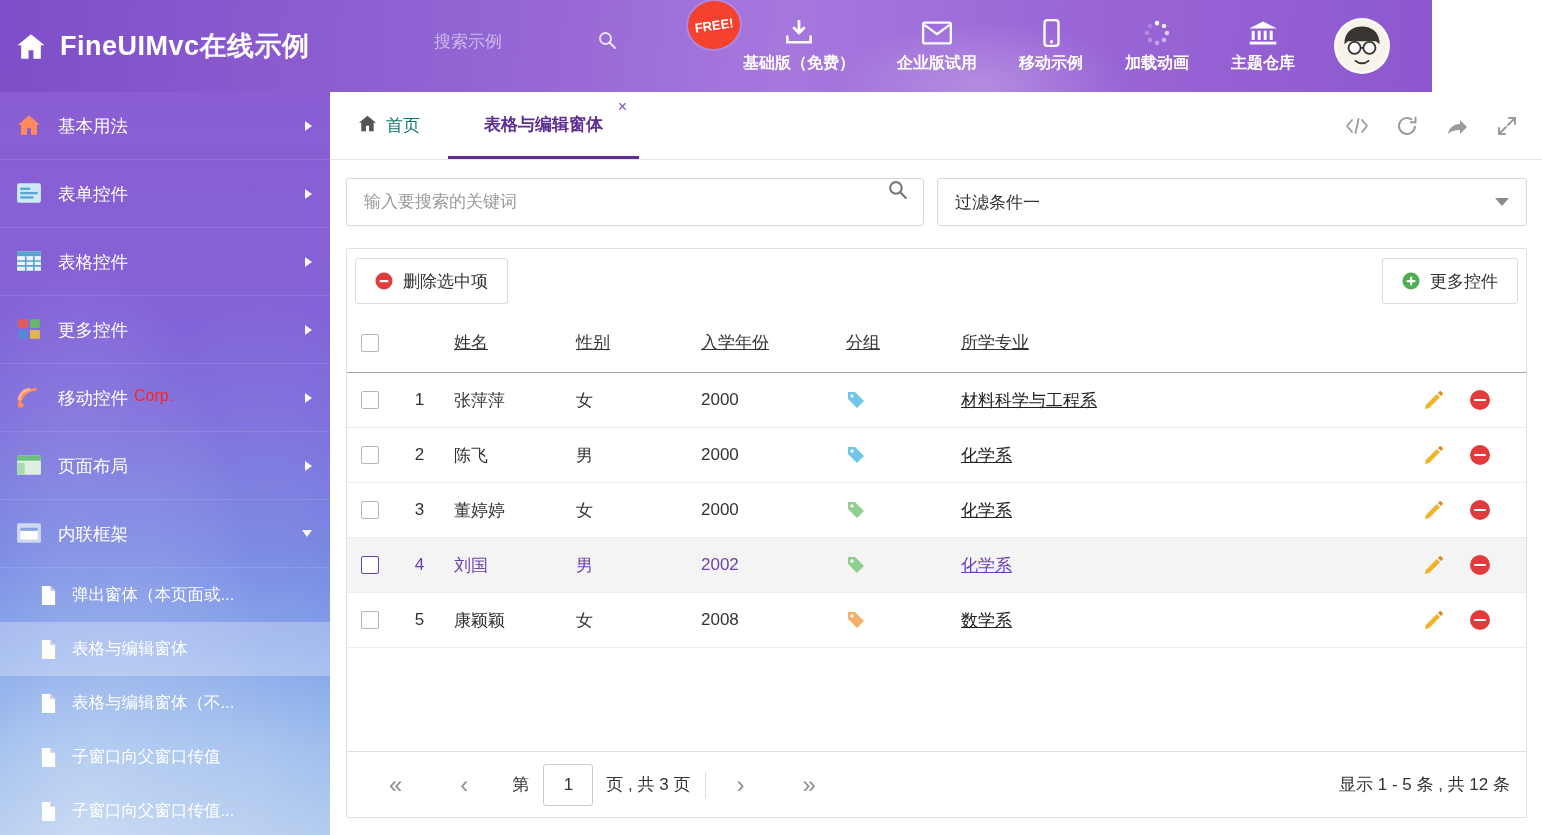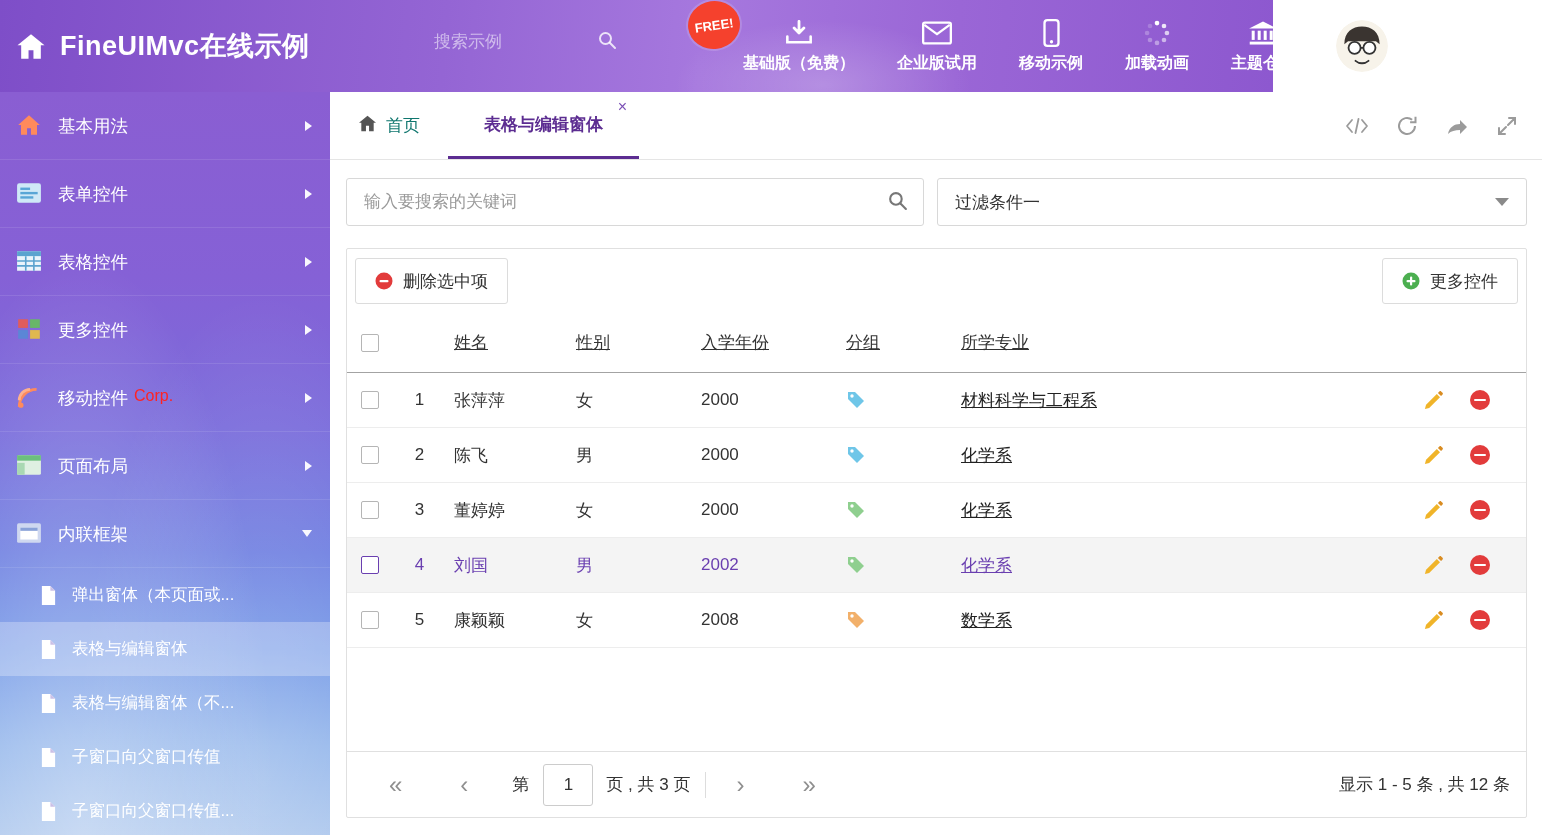--- a/index.html
+++ b/index.html
@@ -3,21 +3,21 @@
 <meta charset="utf-8">
 <style>
   * { box-sizing: border-box; }
   html,body { margin:0; padding:0; }
   body {
     width:1542px; height:835px; position:relative; overflow:hidden;
     font-family:"Liberation Sans","DejaVu Sans",sans-serif; background:#fff; color:#333;
   }
   
   .header {
-    position:absolute; top:0; left:0; width:1273px; height:92px; z-index:10;
+    position:absolute; top:0; left:0; width:1432px; height:92px; z-index:10;
     background:linear-gradient(95deg,#7e4ec8 0%,#9465d4 35%,#a678de 55%,#9a66d6 75%,#8d58cf 100%);
     color:#fff; display:flex; align-items:center;
   }
   .header::before {
     content:''; position:absolute; right:300px; top:20px; width:300px; height:130px;
     background:radial-gradient(ellipse, rgba(255,255,255,.22), transparent 70%); pointer-events:none;
   }
   .h-home { margin:0 0 0 16px; display:flex; cursor:pointer; }
   .h-title { font-size:27px; font-weight:bold; margin-left:14px; letter-spacing:.5px; white-space:nowrap; }
   .h-search { position:absolute; left:432px; top:30px; display:flex; align-items:center; width:205px; }
@@ -81,21 +81,21 @@
     color:var(--accent); border-bottom:3px solid var(--accent); position:relative; cursor:pointer;
   }
   .tab-close { position:absolute; top:7px; right:12px; font-size:16px; font-weight:normal; color:#7a4fb5; line-height:1; cursor:pointer; }
   .tab-tools { margin-left:auto; display:flex; align-items:center; gap:27px; padding-right:24px; }
   .tool-ic { display:flex; cursor:pointer; }
 
   .content { padding:18px 15px 0 16px; }
   .search-row { display:flex; gap:13px; }
   .searchbox {
     width:578px; height:48px; border:1px solid #d8d8d8; border-radius:3px;
-    display:flex; align-items:center; padding:0 15px;
+    display:flex; padding:0 15px;
   }
   .searchbox input { flex:1; border:none; outline:none; font-size:17px; color:#333; background:transparent; }
   .searchbox input::placeholder { color:#9a9a9a; }
   .selectbox {
     flex:1; height:48px; border:1px solid #d8d8d8; border-radius:3px;
     display:flex; align-items:center; padding:0 17px; font-size:17px; color:#333; cursor:pointer;
   }
   .caret-down-g { margin-left:auto; width:0; height:0; border-left:7px solid transparent; border-right:7px solid transparent; border-top:8px solid #8a8a8a; }
 
   .panel { margin-top:22px; border:1px solid #e0e0e0; border-radius:2px; height:570px; display:flex; flex-direction:column; }

